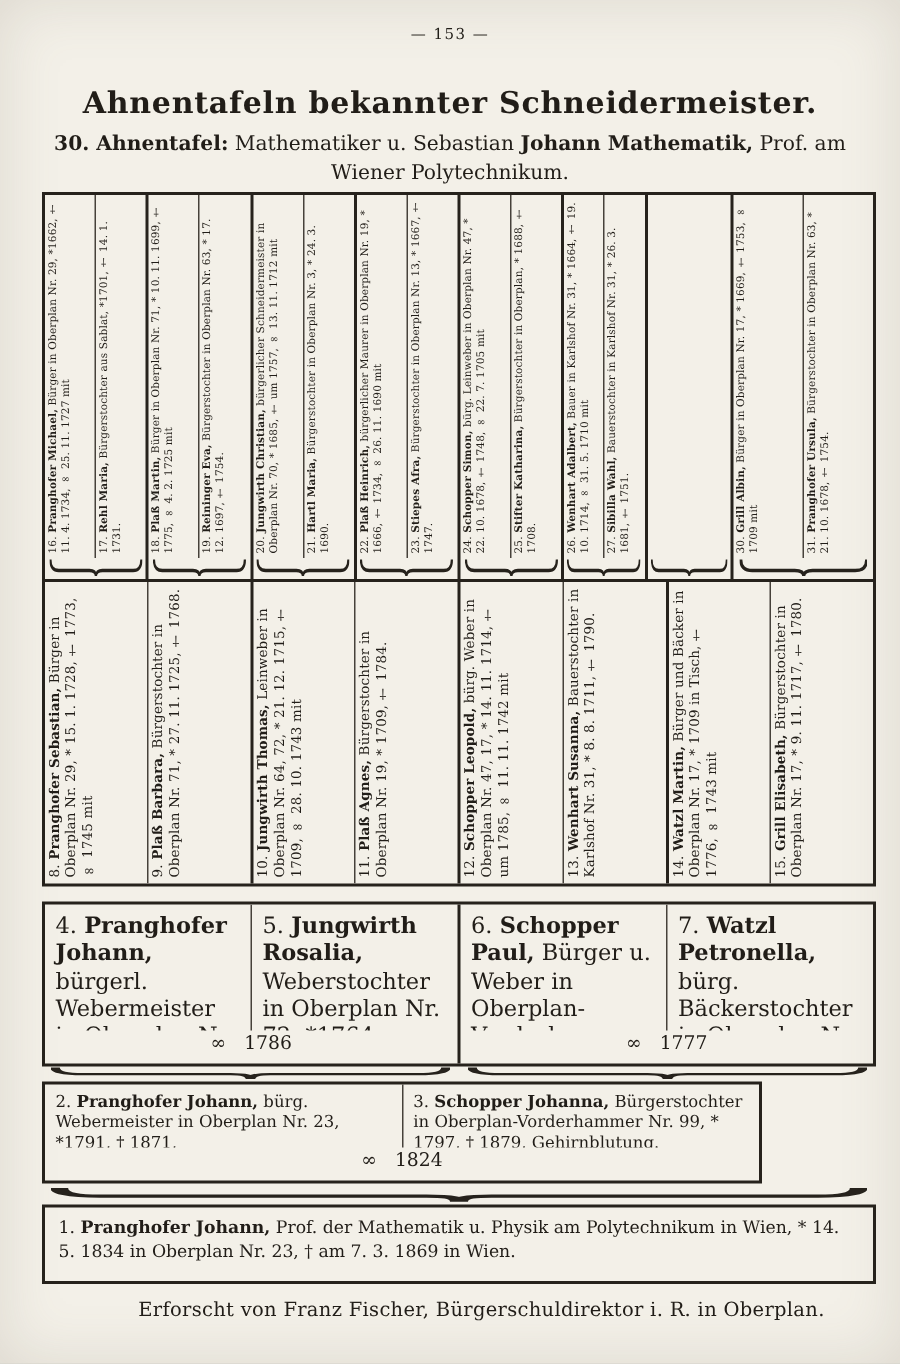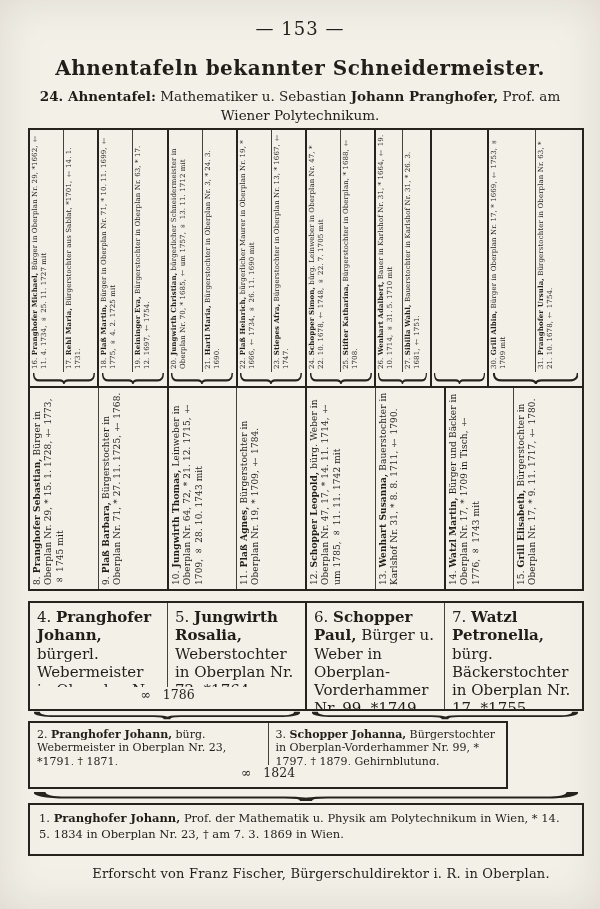--- a/index.html
+++ b/index.html
@@ -1,20 +1,20 @@
 <!DOCTYPE html>
 <html><head>
 <meta charset="utf-8">
 <style>
   html,body{margin:0;padding:0;background:#d8d5cd;}
   .page{position:relative;width:600px;height:909px;margin:0 auto;background:#f3f0e8;
         font-family:"DejaVu Serif","Liberation Serif",serif;color:#211d18;overflow:hidden;
         box-shadow:inset 0 0 40px rgba(120,110,95,.18);}
   .pagenum{position:absolute;top:18px;left:0;width:100%;text-align:center;
-           font-size:18px;letter-spacing:1px;}
+           font-size:10px;letter-spacing:1px;}
   .title{position:absolute;top:56px;left:0;width:100%;text-align:center;
          font-size:20px;font-weight:bold;letter-spacing:.5px;}
   .subtitle{position:absolute;top:87px;left:22px;width:556px;text-align:center;
             font-size:13.5px;line-height:1.4;font-weight:500;}
   .subtitle b{font-weight:bold;}
 
   
   .tableAB{position:absolute;left:28px;top:128px;width:556px;border:2px solid #26221c;
            box-sizing:border-box;background:transparent;}
   .rowA{display:flex;height:258px;border-bottom:2px solid #26221c;box-sizing:border-box;}
@@ -65,23 +65,23 @@
   .footer{position:absolute;top:866px;left:0;width:100%;text-align:center;
           font-size:13px;font-weight:normal;letter-spacing:.2px;margin-left:21px;}
 </style>
 </head>
 <body>
 
 <div class="page">
 
   <div class="pagenum">— 153 —</div>
   <div class="title">Ahnentafeln bekannter Schneidermeister.</div>
-  <div class="subtitle"><b>24. Ahnentafel:</b>
+  <div class="subtitle"><b>30. Ahnentafel:</b>
     <span>Mathematiker u. Sebastian</span>
-    <b>Johann Pranghofer,</b>
+    <b>Johann Mathematik,</b>
     <span>Prof. am Wiener Polytechnikum.</span></div>
 
   <div class="tableAB">
     <div class="rowA">
 
       <div class="vcell" style="flex:0 0 12.55%">
         <div class="vpair">
           <div class="vsub">
               <div class="vtext"><span>16.</span> <b>Pranghofer Michael,</b> <span>Bürger in Oberplan Nr. 29, *1662, † 11. 4. 1734, ∞ 25. 11. 1727 mit</span></div>
             </div>
@@ -236,20 +236,21 @@
         <div class="hperson"><span>4.</span> <b>Pranghofer Johann,</b> <span>bürgerl. Webermeister in Oberplan Nr. 23, *1760, †1836, altersschwach,</span></div>
         <div class="hperson sep"><span>5.</span> <b>Jungwirth Rosalia,</b> <span>Weberstochter in Oberplan Nr. 72, *1764, †1824 an Brand.</span></div>
       </div>
       <div class="marriage">∞ 1786</div>
     </div>
     <div class="hcell">
       <div class="hpair">
         <div class="hperson"><span>6.</span> <b>Schopper Paul,</b> <span>Bürger u. Weber in Oberplan-Vorderhammer Nr. 99, *1749, †1831 Entkräftung.</span></div>
         <div class="hperson sep"><span>7.</span> <b>Watzl Petronella,</b> <span>bürg. Bäckerstochter in Oberplan Nr. 17, *1755, †1831 Stickfluß.</span></div>
       </div>
+      <div class="marriage">∞ 1777</div>
     </div>
   </div>
 
   <div class="gapbraces">
     <svg class="brace" viewBox="0 0 100 14" preserveAspectRatio="none">
         <path d="M1,1 Q1,8 8,8 L45,8 Q50,8 50,13 Q50,8 55,8 L92,8 Q99,8 99,1"></path>
       </svg>
     <svg class="brace" viewBox="0 0 100 14" preserveAspectRatio="none">
         <path d="M1,1 Q1,8 8,8 L45,8 Q50,8 50,13 Q50,8 55,8 L92,8 Q99,8 99,1"></path>
       </svg>

